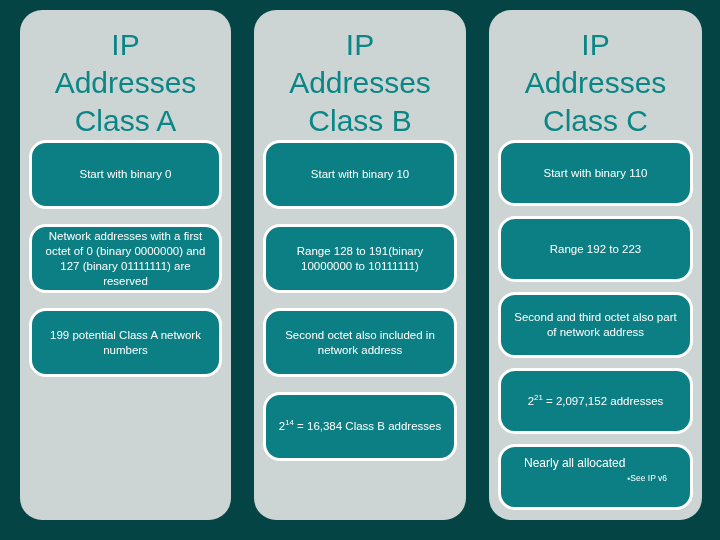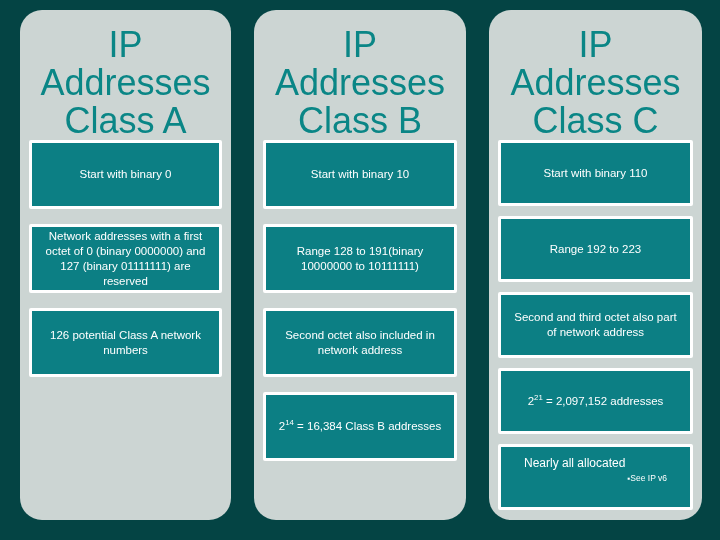--- a/index.html
+++ b/index.html
@@ -40,40 +40,40 @@
     display: flex;
     flex-direction: column;
   }
 
   .panel.col1 { left: 20px;  width: 211px; }
   .panel.col2 { left: 254px; width: 212px; }
   .panel.col3 { left: 489px; width: 213px; }
 
   .panel-title {
     color: #0a8686;
-    font-size: 36px;
+    font-size: 30px;
     line-height: 38px;
     text-align: center;
     font-weight: normal;
     padding-top: 16px;
     letter-spacing: 0px;
     white-space: pre-line;
   }
 
   .boxes {
     flex: 1;
     display: flex;
     flex-direction: column;
     padding-bottom: 9px;
   }
 
   .box {
     background: #0c7f84;
     border: 3px solid #ffffff;
-    border-radius: 2px;
+    border-radius: 17px;
     color: #ffffff;
     display: flex;
     align-items: center;
     justify-content: center;
     text-align: center;
     font-size: 11.5px;
     line-height: 15px;
     padding: 4px 7px;
   }
 
@@ -136,21 +136,21 @@
 Addresses
 Class A</div>
       <div class="boxes">
         <div class="box">
           <span>Start with binary 0</span>
         </div>
         <div class="box">
           <span>Network addresses with a first octet of 0 (binary 0000000) and 127 (binary 01111111) are reserved</span>
         </div>
         <div class="box">
-          <span>126 potential Class A network numbers</span>
+          <span>199 potential Class A network numbers</span>
         </div>
       </div>
     </div>
 
     <div class="panel col2">
       <div class="panel-title">IP
 Addresses
 Class B</div>
       <div class="boxes">
         <div class="box">

